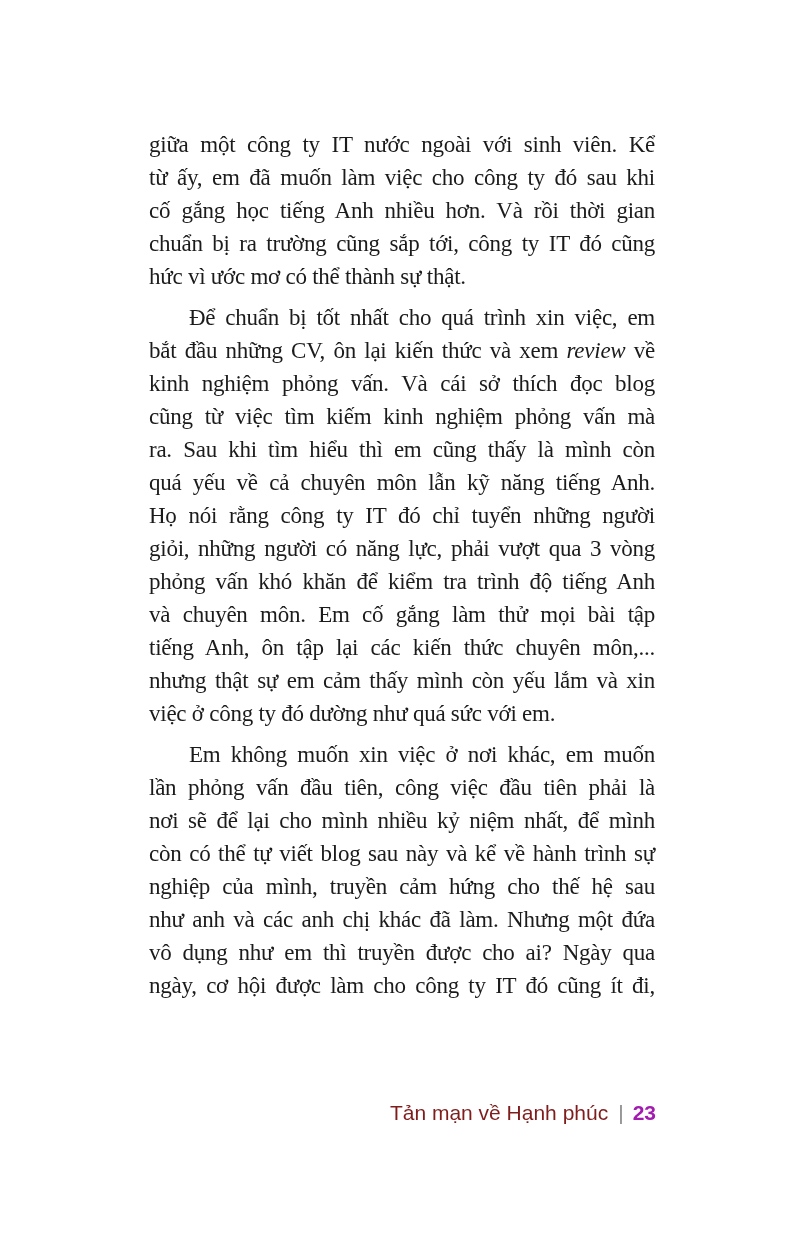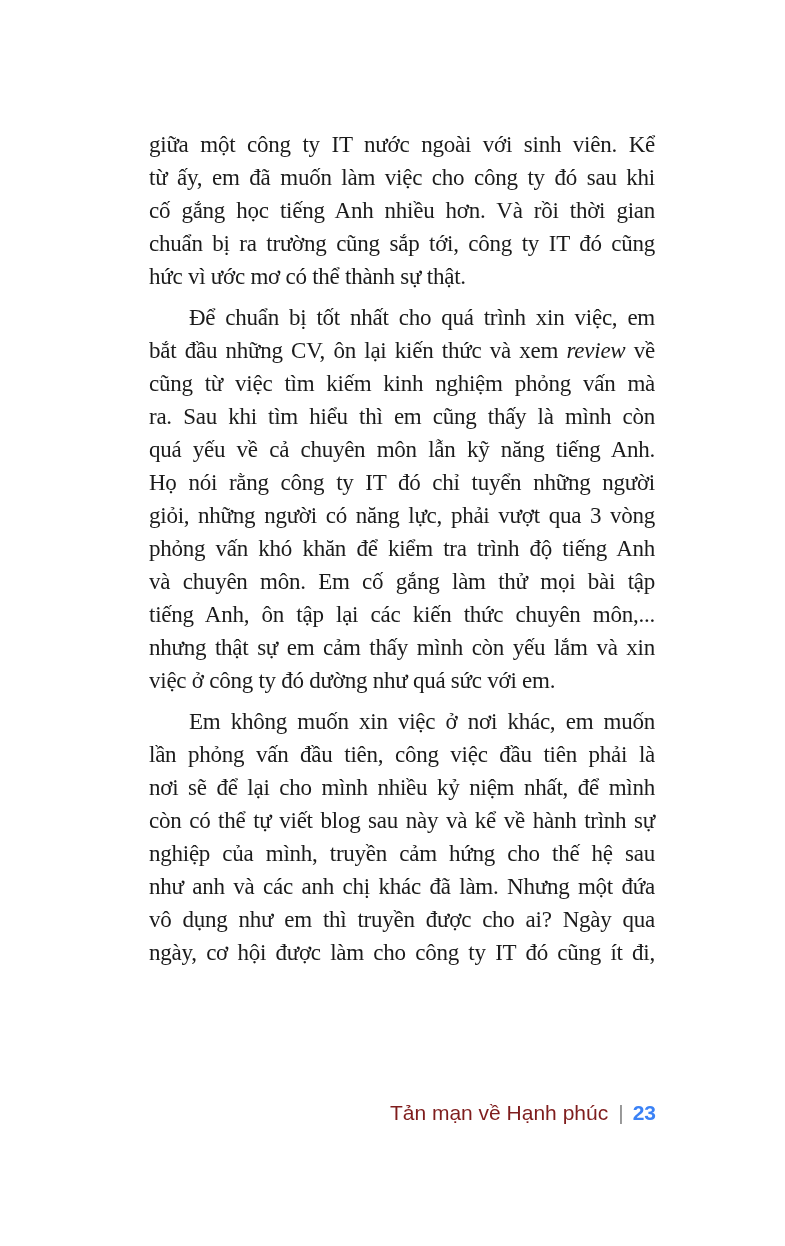--- a/index.html
+++ b/index.html
@@ -49,40 +49,41 @@
     right: 129px;
     top: 1100px;
     font-family: "Liberation Sans", "DejaVu Sans", sans-serif;
     font-size: 21px;
     line-height: 26px;
     text-align: right;
     white-space: nowrap;
   }
   .footer .book-title { color: #7f1d1d; }
   .footer .separator { color: #8a8a8a; margin: 0 9px 0 10px; font-weight: 300; }
-  .footer .page-number { color: #3b82f6; font-weight: bold; }
+  .footer .page-number { color: #a21caf; font-weight: bold; }
 </style>
 </head>
 <body>
 
 <div class="page">
 
   <div class="text-block">
 
     <div class="paragraph">
       <div class="line">giữa một công ty IT nước ngoài với sinh viên. Kể</div>
       <div class="line">từ ấy, em đã muốn làm việc cho công ty đó sau khi</div>
       <div class="line">cố gắng học tiếng Anh nhiều hơn. Và rồi thời gian</div>
       <div class="line">chuẩn bị ra trường cũng sắp tới, công ty IT đó cũng</div>
       <div class="line last-line">hức vì ước mơ có thể thành sự thật.</div>
     </div>
 
     <div class="paragraph">
       <div class="line first-indent">Để chuẩn bị tốt nhất cho quá trình xin việc, em</div>
       <div class="line"><span>bắt đầu những CV, ôn lại kiến thức và xem</span> <span class="em">review</span> <span>về</span></div>
+      <div class="line">kinh nghiệm phỏng vấn. Và cái sở thích đọc blog</div>
       <div class="line">cũng từ việc tìm kiếm kinh nghiệm phỏng vấn mà</div>
       <div class="line">ra. Sau khi tìm hiểu thì em cũng thấy là mình còn</div>
       <div class="line">quá yếu về cả chuyên môn lẫn kỹ năng tiếng Anh.</div>
       <div class="line">Họ nói rằng công ty IT đó chỉ tuyển những người</div>
       <div class="line">giỏi, những người có năng lực, phải vượt qua 3 vòng</div>
       <div class="line">phỏng vấn khó khăn để kiểm tra trình độ tiếng Anh</div>
       <div class="line">và chuyên môn. Em cố gắng làm thử mọi bài tập</div>
       <div class="line">tiếng Anh, ôn tập lại các kiến thức chuyên môn,...</div>
       <div class="line">nhưng thật sự em cảm thấy mình còn yếu lắm và xin</div>
       <div class="line last-line">việc ở công ty đó dường như quá sức với em.</div>

